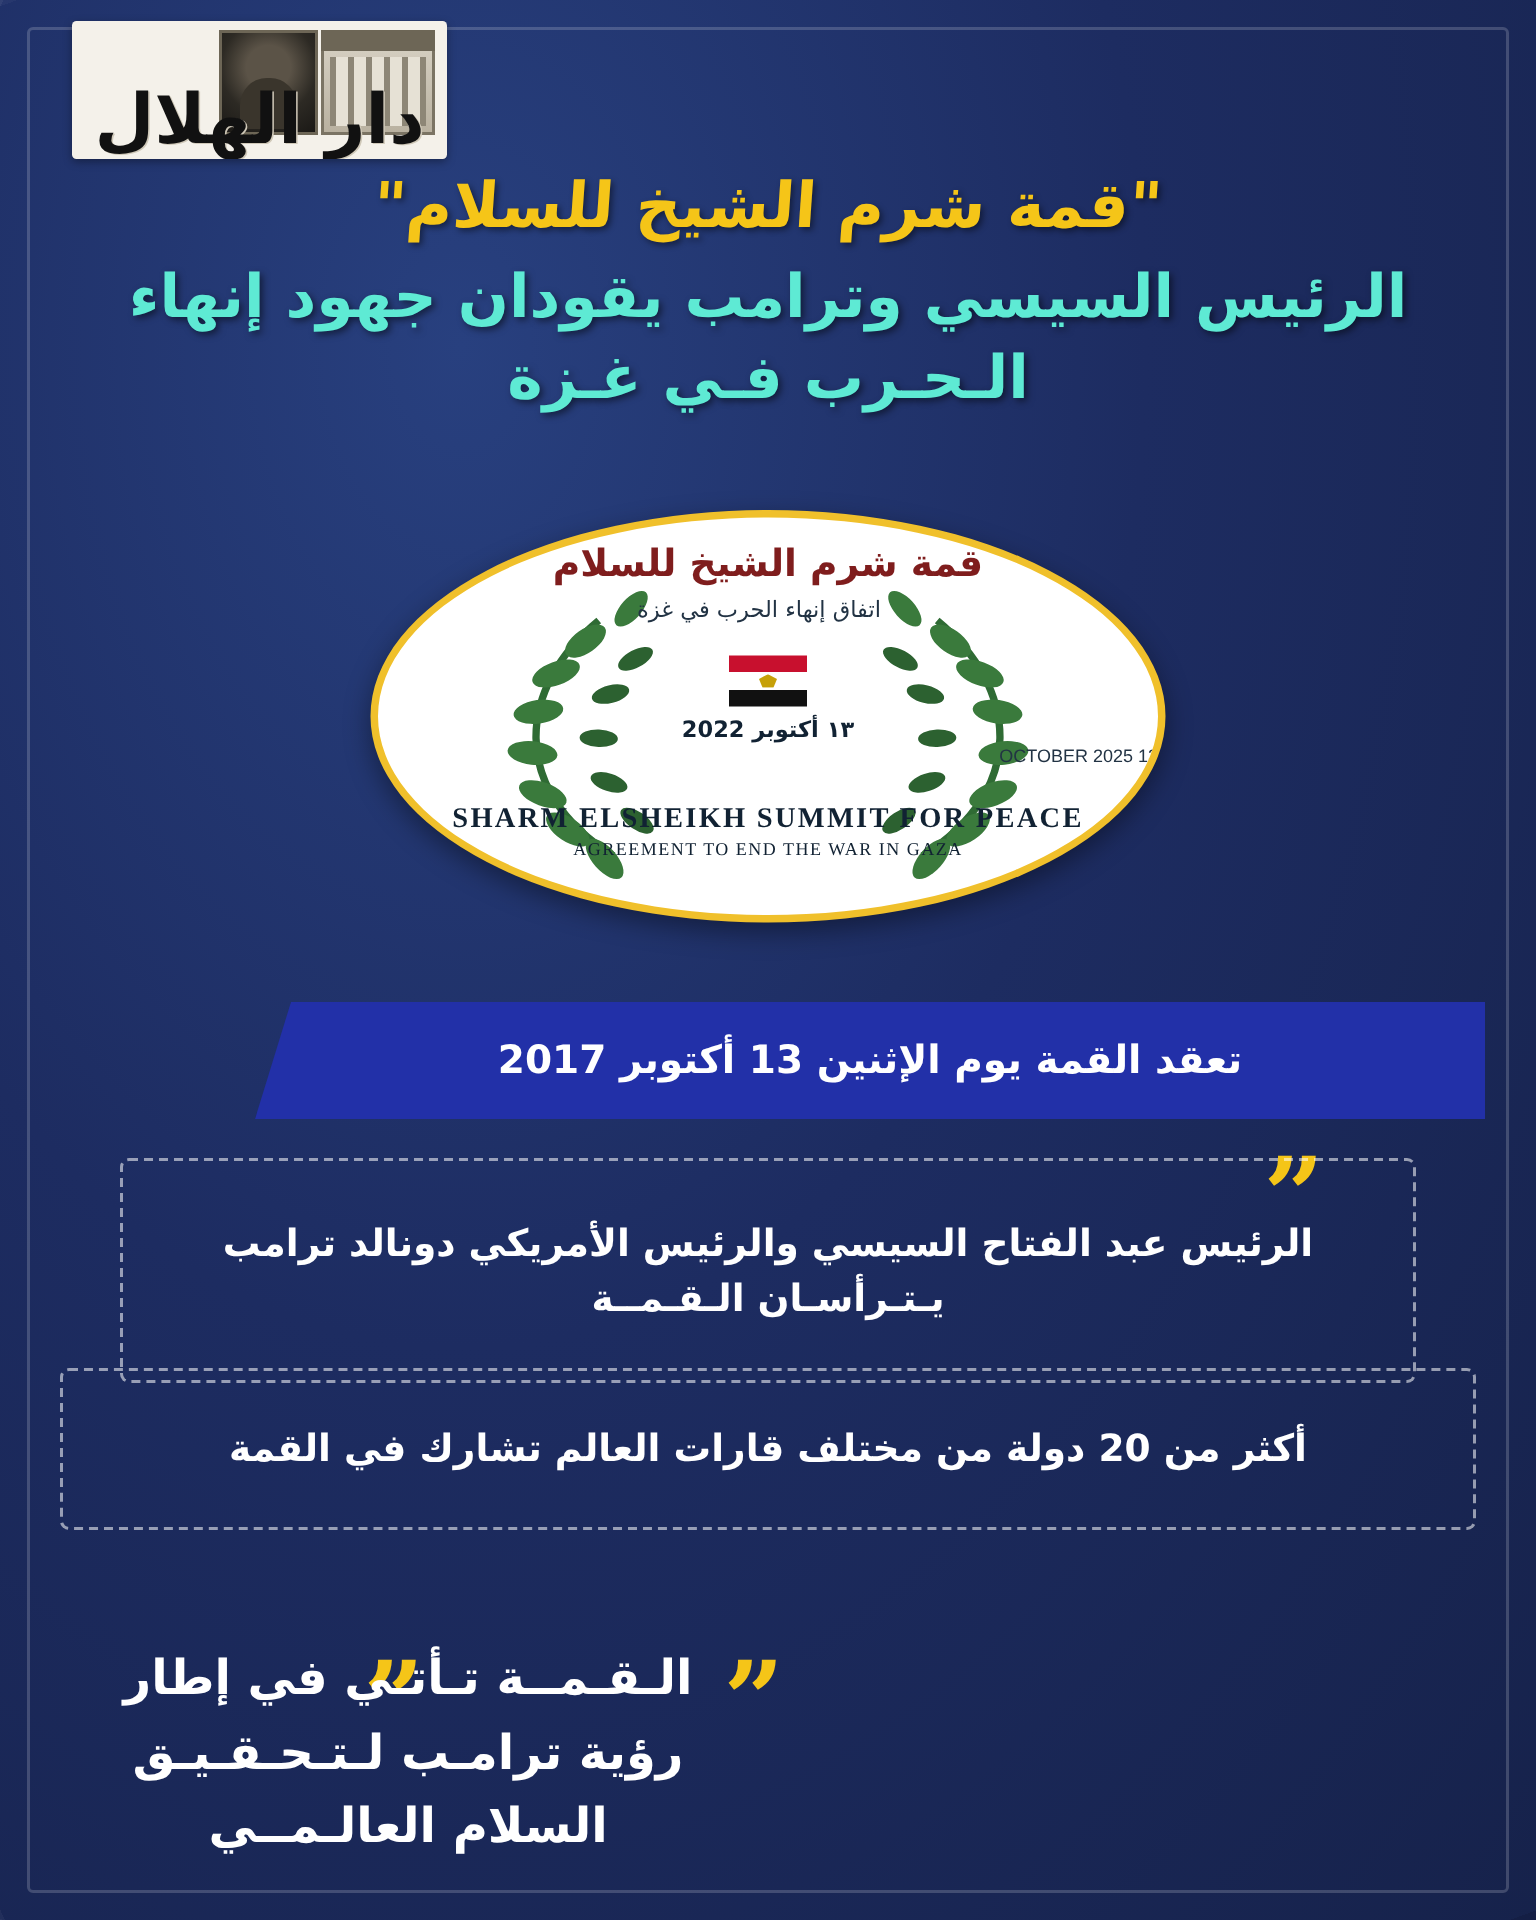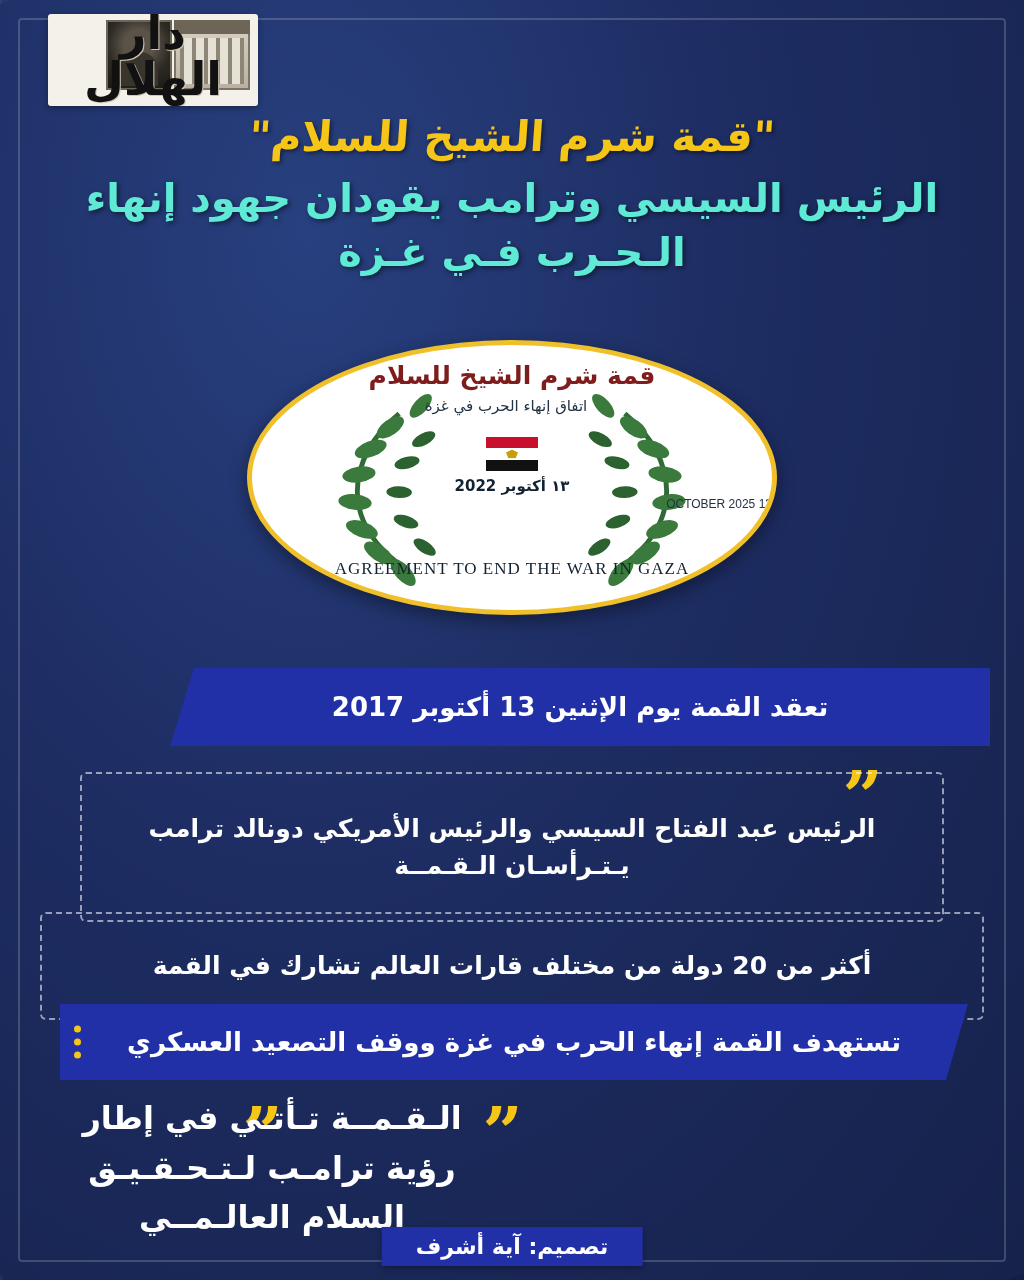--- a/index.html
+++ b/index.html
@@ -32,21 +32,21 @@
     border-radius:4px;
     pointer-events:none;
   }
   .content{position:absolute;inset:0;}
 
   
   .logo{
     position:absolute;left:30px;top:8px;width:280px;height:110px;
   }
   .logo-box{
-    position:absolute;left:18px;top:6px;width:210px;height:92px;
+    position:absolute;left:18px;top:6px;width:250px;height:92px;
     background:#f4f1ea;
     border-radius:3px;
     box-shadow:0 2px 6px rgba(0,0,0,.35);
     overflow:hidden;
   }
   .logo-bldg{
     position:absolute;right:8px;top:6px;width:72px;height:66px;
     background:
       linear-gradient(#d9d3c6,#b9b1a0);
     border:2px solid #7b7464;
@@ -147,21 +147,21 @@
   }
   .emblem-curve-en{
     position:absolute;left:0;right:0;top:190px;text-align:center;
     font-family:"Liberation Serif", serif;
     font-size:19px;font-weight:700;letter-spacing:1.5px;color:#123;
     direction:ltr;
   }
   .emblem-curve-en2{
     position:absolute;left:0;right:0;top:214px;text-align:center;
     font-family:"Liberation Serif", serif;
-    font-size:17px;letter-spacing:1px;color:#123;
+    font-size:12px;letter-spacing:1px;color:#123;
     direction:ltr;
   }
   .wreath{position:absolute;inset:0;}
 
   
   .fact-bar{
     position:absolute;
     background:#2230a8;
     color:#fff;
     font-family:"DejaVu Sans", sans-serif;
@@ -290,40 +290,32 @@
       </svg>
       <div class="emblem-arc-top">قمة شرم الشيخ للسلام</div>
       <div class="emblem-arc-sub">اتفاق إنهاء الحرب في غزة</div>
       <div class="emblem-flag">
           <i></i>
           <i></i>
           <i></i>
         </div>
       <div class="emblem-date-ar">١٣ أكتوبر 2022</div>
       <div class="emblem-date-en">13 OCTOBER 2025</div>
+      <div class="emblem-curve-en">SHARM ELSHEIKH SUMMIT FOR PEACE</div>
       <div class="emblem-curve-en2">AGREEMENT TO END THE WAR IN GAZA</div>
     </div>
   </div>
 
   <div class="fact-bar fact-1">تعقد القمة يوم الإثنين 13 أكتوبر 2017</div>
 
   <div class="quote-mark q1">„</div>
   <div class="dashed-box dash-2">الرئيس عبد الفتاح السيسي والرئيس الأمريكي دونالد ترامب يـتـرأسـان الـقـمــة</div>
 
   <div class="dashed-box dash-3">أكثر من 20 دولة من مختلف قارات العالم تشارك في القمة</div>
 
-  <div class="fact-bar fact-4">
-    <span class="dots">
-        <span></span>
-        <span></span>
-        <span></span>
-      </span>
-    <span>تستهدف القمة إنهاء الحرب في غزة ووقف التصعيد العسكري</span>
-  </div>
 
   <div class="quote-mark q3">„</div>
   <div class="quote-mark q2">„</div>
 
   <div class="col col-left">الـقـمــة تـأتـي في إطار رؤية ترامـب لـتـحـقـيـق السلام العالـمــي</div>
 
-  <div class="footer">تصميم: آية أشرف</div>
 
 </div>
 
 </body></html>

